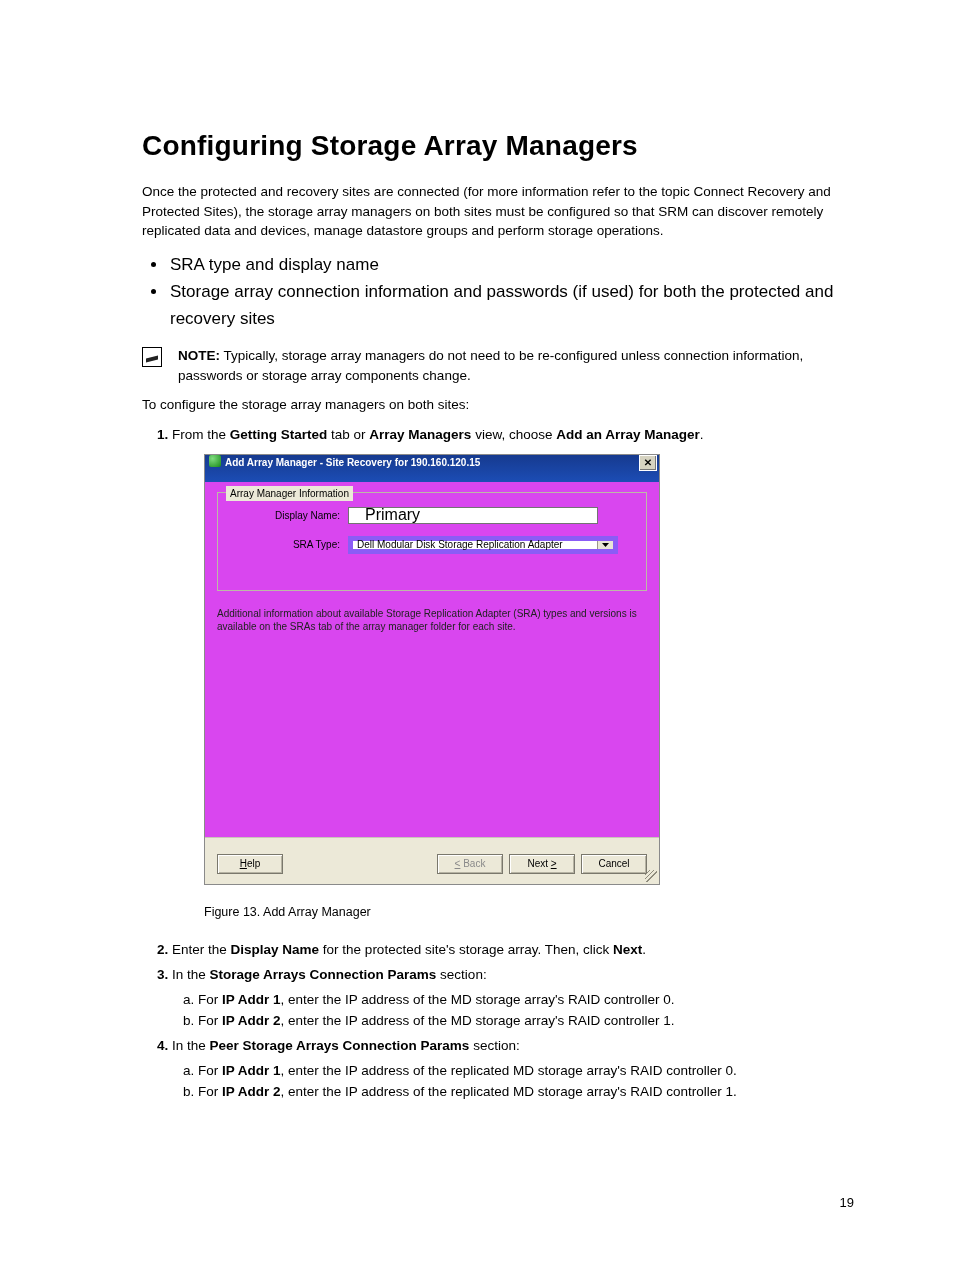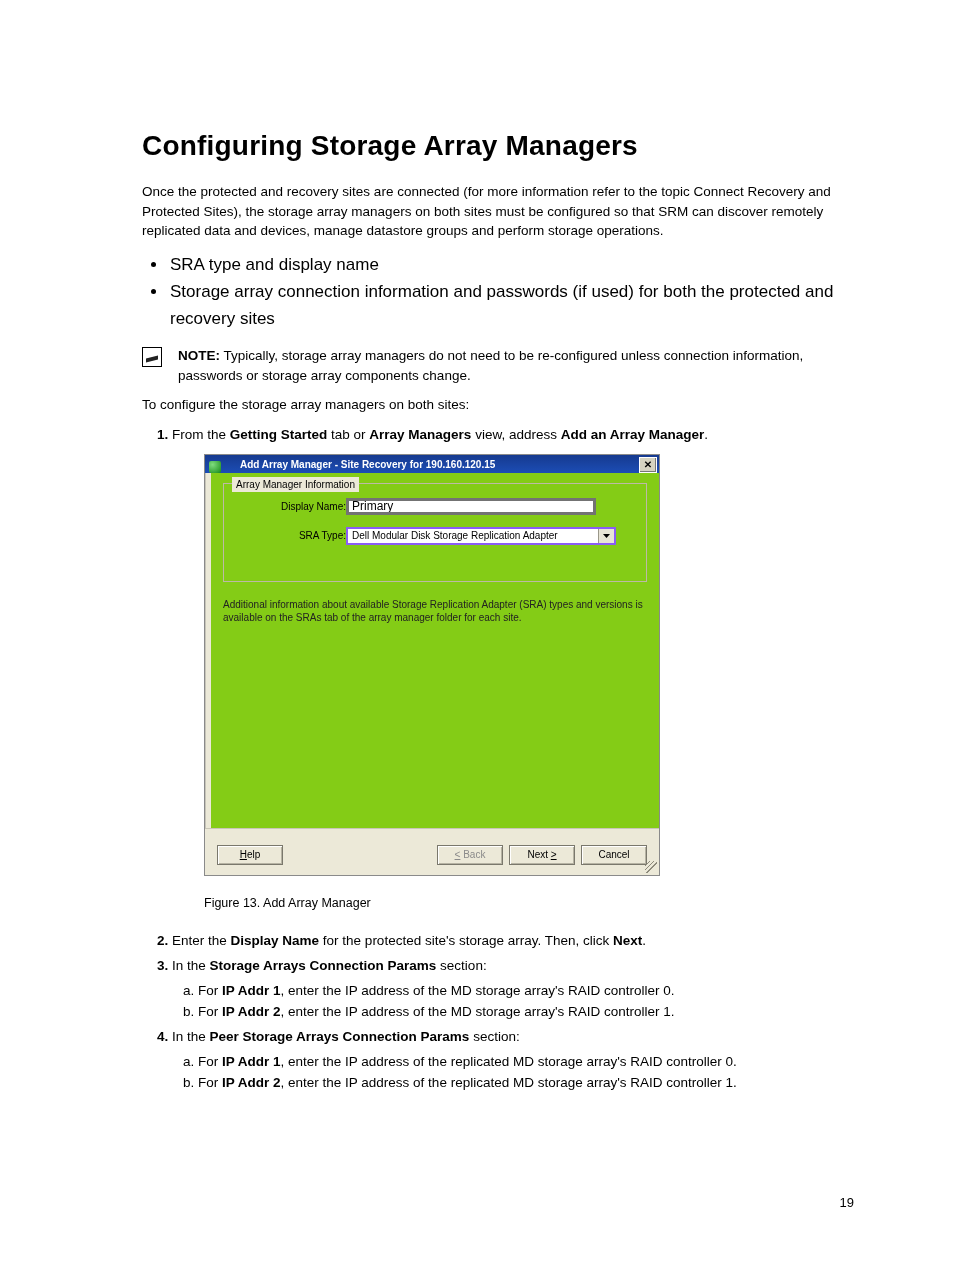--- a/index.html
+++ b/index.html
@@ -88,50 +88,48 @@
     border: 1px solid #8a8a8a;
     background: #ece9d8;
     font-family: Tahoma, Arial, sans-serif;
     font-size: 10px;
     color: #000;
     box-shadow: 0 0 0 1px #c7c5b8 inset;
   }
   .dlg-titlebar {
     background: linear-gradient(#163a8f, #1c4db5);
     color: #fff;
-    height: 18px;
-    display: flex;
-    align-items: flex-end;
+    height: 27px;
+    display: flex;
+    align-items: flex-start;
     padding: 0 2px 0 4px;
     font-weight: 700;
     font-size: 10px;
-    gap: 15px;
   }
   .dlg-titlebar .t-icon {
     width: 12px; height: 12px;
     margin-right: 4px;
     background: radial-gradient(circle at 30% 30%, #7fdc7f, #178a17);
     border-radius: 2px;
   }
   .dlg-title { flex: 1; white-space: nowrap; overflow: hidden; }
   .dlg-close {
     width: 16px; height: 14px;
     background: #d6d3c1;
     border: 1px solid #fff;
     box-shadow: -1px -1px 0 #777 inset;
     color: #000;
     display: flex; align-items: center; justify-content: center;
     font-size: 10px; line-height: 1;
   }
   .dlg-body {
-    background: #84cc16;
+    background: #d946ef;
     padding: 10px 12px 0 12px;
     min-height: 345px;
     position: relative;
-    margin-left: 6px;
   }
   .fieldset {
     border: 1px solid #bdb9a6;
     padding: 14px 12px 24px 12px;
     position: relative;
     margin-bottom: 16px;
   }
   .fieldset-legend {
     position: absolute;
     top: -7px; left: 8px;
@@ -141,36 +139,37 @@
   }
   .hint { font-size: 10px; margin-bottom: 16px; }
   .form-row {
     display: flex;
     align-items: center;
     margin-bottom: 12px;
   }
   .form-label {
     width: 110px;
     text-align: right;
+    padding-right: 8px;
     font-size: 10px;
   }
   .txt-input {
     flex: 0 0 250px;
     height: 17px;
-    border: 3px solid #737373;
+    border: 1px solid #737373;
     background: #fff;
-    padding: 1px 3px;
+    padding: 1px 16px;
     font-family: Tahoma, Arial, sans-serif;
-    font-size: 12px;
+    font-size: 16px;
     box-sizing: border-box;
   }
   .dropdown {
     flex: 0 0 270px;
     height: 18px;
-    border: 2px solid #8b5cf6;
+    border: 5px solid #8b5cf6;
     background: #fff;
     display: flex;
     align-items: center;
     box-sizing: border-box;
   }
   .dropdown .dd-text {
     flex: 1;
     padding: 0 4px;
     font-size: 10px;
     white-space: nowrap;
@@ -240,21 +239,21 @@
     <div class="note-icon"></div>
     <div class="note-text">
       <span class="bold">NOTE:</span><span> Typically, storage array managers do not need to be re-configured unless connection information, passwords or storage array components change.</span>
     </div>
   </div>
 
   <p class="body">To configure the storage array managers on both sites:</p>
 
   <ol class="steps">
     <li>
-      <span>From the </span><span class="bold">Getting Started</span><span> tab or </span><span class="bold">Array Managers</span><span> view, address </span><span class="bold">Add an Array Manager</span><span>.</span>
+      <span>From the </span><span class="bold">Getting Started</span><span> tab or </span><span class="bold">Array Managers</span><span> view, choose </span><span class="bold">Add an Array Manager</span><span>.</span>
 
       
       <div class="dialog">
         <div class="dlg-titlebar">
           <span class="t-icon"></span>
           <span class="dlg-title">Add Array Manager - Site Recovery for 190.160.120.15</span>
           <span class="dlg-close">✕</span>
         </div>
         <div class="dlg-body">
           <div class="fieldset">

